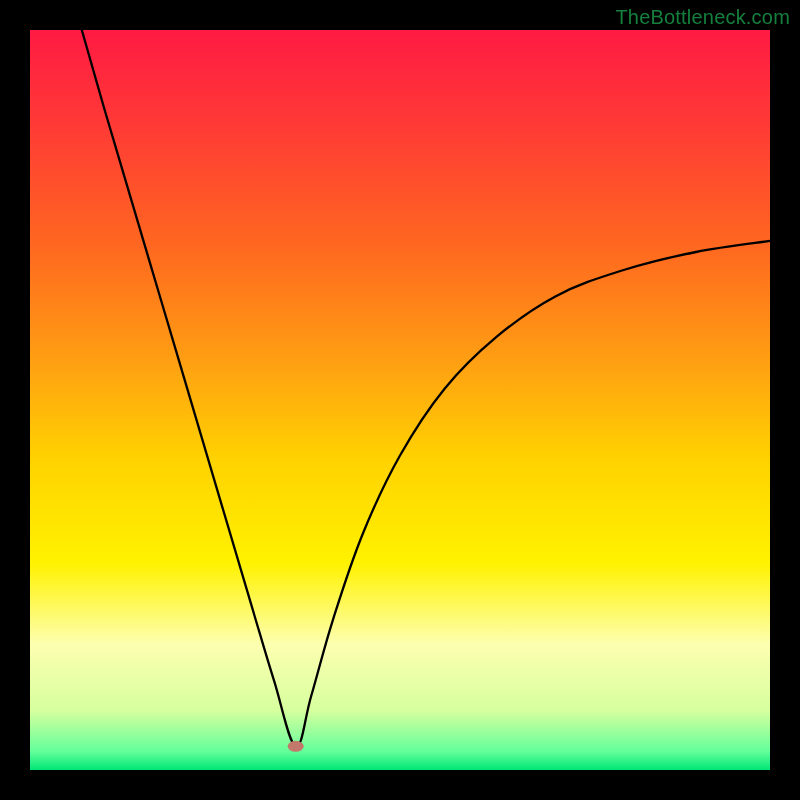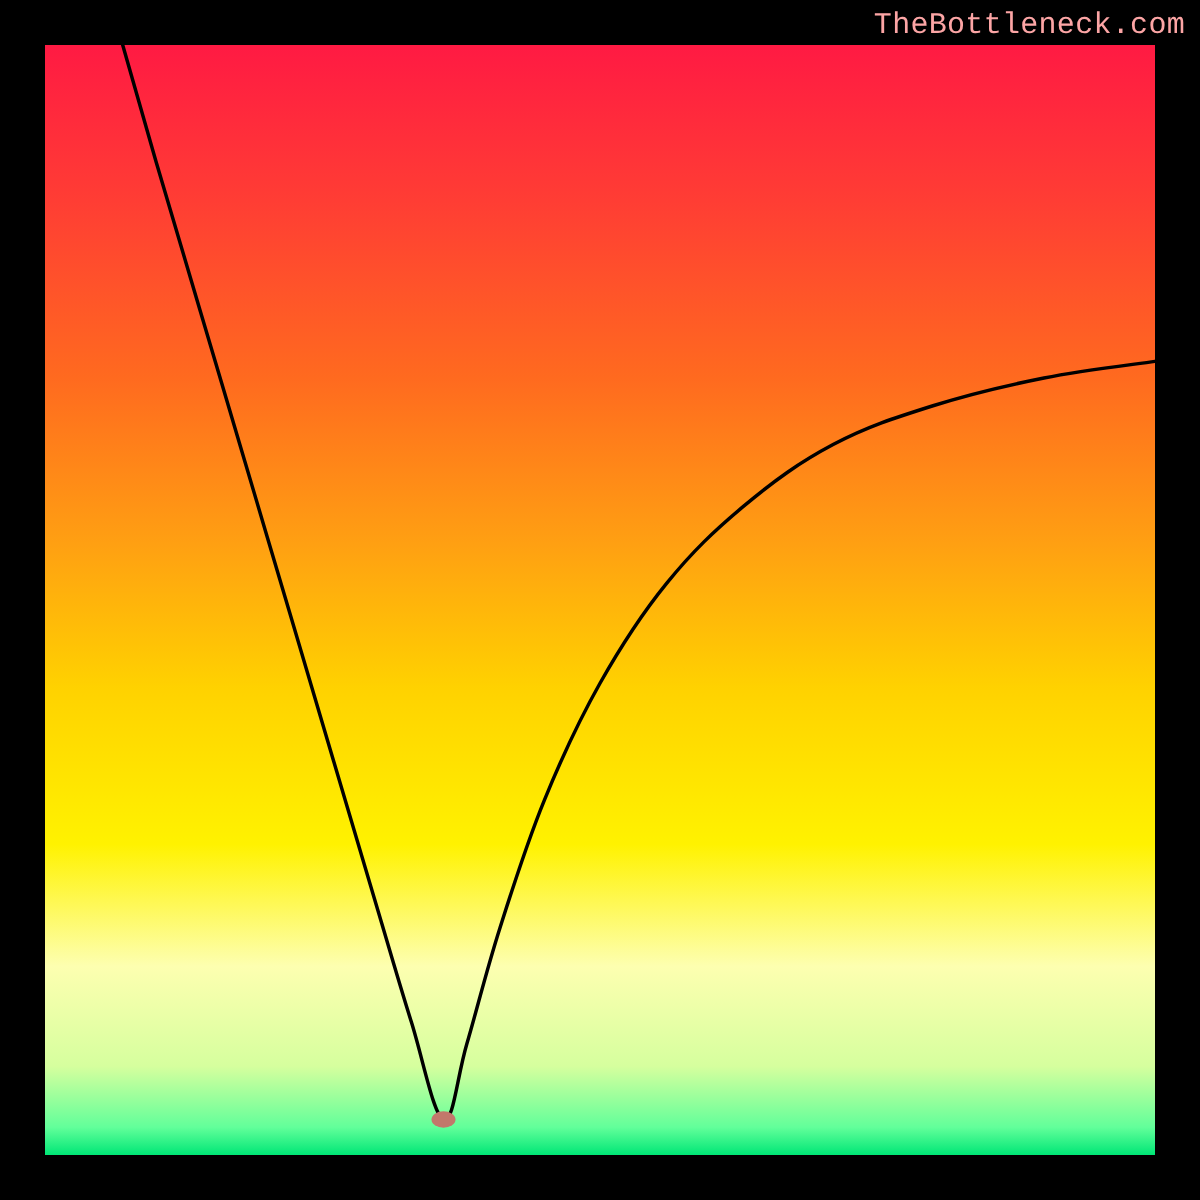--- a/index.html
+++ b/index.html
@@ -34,26 +34,25 @@
   .svg-layer {
     position: absolute;
     inset: 0;
     width: 740px;
     height: 740px;
   }
   .watermark {
     position: absolute;
     top: 6px;
     right: 10px;
-    color: #fca5a5;
+    color: #15803d;
     font-size: 20px;
     font-weight: 400;
     letter-spacing: 0.2px;
     user-select: none;
-    font-family: Liberation Mono, monospace;
   }
 </style>
 </head>
 <body>
 
 <div class="frame">
 
   <div class="watermark">TheBottleneck.com</div>
 
   <div class="plot">

